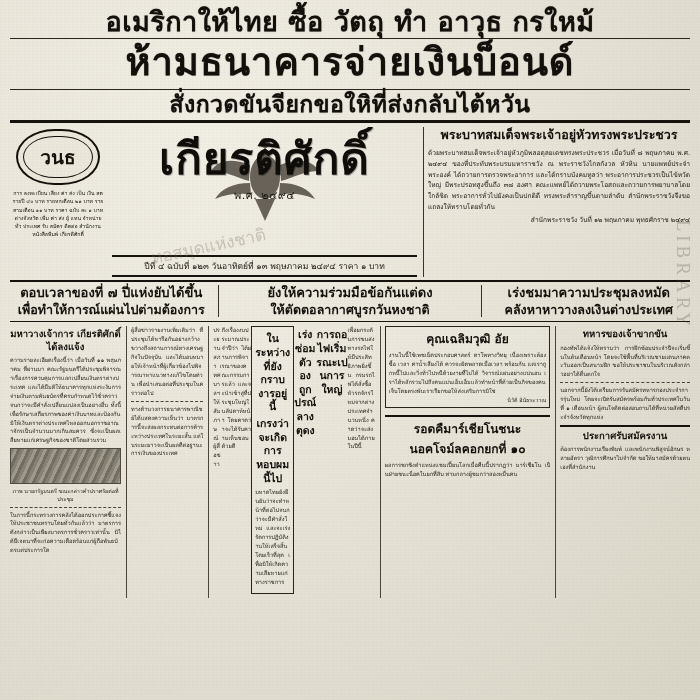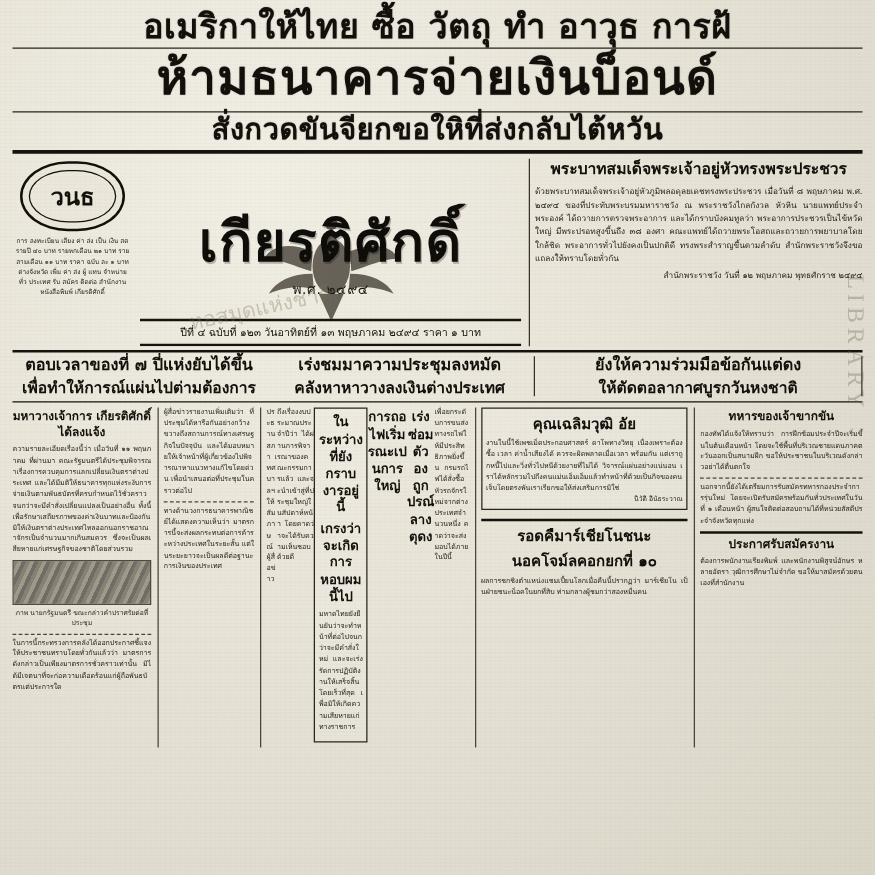--- a/index.html
+++ b/index.html
@@ -108,21 +108,20 @@
     padding: 0 2px;
   }
   #np-center {
     flex: 1;
     position: relative;
     display: flex;
     flex-direction: column;
     align-items: center;
     justify-content: flex-start;
     overflow: hidden;
-    margin-top: 36px;
   }
   #logo-thai {
     font-size: 44px;
     font-weight: bold;
     color: #100e0a;
     letter-spacing: 1px;
     line-height: 1.1;
     margin-top: 8px;
     text-shadow: 1px 1px 0 rgba(0,0,0,.25);
     position: relative;
@@ -283,21 +282,21 @@
     z-index: 5;
     pointer-events: none;
     font-family: "DejaVu Sans", sans-serif;
   }
 </style>
 </head>
 <body>
 
 <div id="page">
 
-  <div class="headline thai" id="hl1">อเมริกาให้ไทย ซื้อ วัตถุ ทำ อาวุธ การฝ้</div>
+  <div class="headline thai" id="hl1">อเมริกาให้ไทย ซื้อ วัตถุ ทำ อาวุธ กรใหม้</div>
   <div class="rule-thin"></div>
   <div class="headline thai" id="hl2">ห้ามธนาคารจ่ายเงินบ็อนด์</div>
   <div class="rule-thin"></div>
   <div class="headline thai" id="hl3">สั่งกวดขันจียกขอใหิที่ส่งกลับไต้หวัน</div>
   <div class="rule-thick"></div>
 
   <div id="nameplate">
 
     <div id="np-left">
       <div class="seal">
@@ -329,27 +328,27 @@
       <div class="royal-body thai">ด้วยพระบาทสมเด็จพระเจ้าอยู่หัวภูมิพลอดุลยเดชทรงพระประชวร เมื่อวันที่ ๘ พฤษภาคม พ.ศ. ๒๔๙๔ ของที่ประทับพระบรมมหาราชวัง ณ พระราชวังไกลกังวล หัวหิน นายแพทย์ประจำพระองค์ ได้ถวายการตรวจพระอาการ และได้กราบบังคมทูลว่า พระอาการประชวรเป็นไข้หวัดใหญ่ มีพระปรอทสูงขึ้นถึง ๓๘ องศา คณะแพทย์ได้ถวายพระโอสถและถวายการพยาบาลโดยใกล้ชิด พระอาการทั่วไปยังคงเป็นปกติดี ทรงพระสำราญขึ้นตามลำดับ สำนักพระราชวังจึงขอแถลงให้ทราบโดยทั่วกัน</div>
       <div class="royal-sign thai">สำนักพระราชวัง วันที่ ๑๒ พฤษภาคม พุทธศักราช ๒๔๙๔</div>
     </div>
   </div>
 
   <div id="band">
     <div class="b-col">
       <div class="b1 thai">ตอบเวลาของที่ ๗ ปี่แห่งยับได้ขึ้น</div>
       <div class="b2 thai">เพื่อทำให้การณ์แผ่นไปต่ามต้องการ</div>
     </div>
+    <div class="b-col mid">
+      <div class="b1 thai">ยังให้ความร่วมมือข้อกันแต่ดง</div>
+      <div class="b2 thai">ให้ตัดตอลากาศบูรกวันหงชาติ</div>
+    </div>
     <div class="b-col">
       <div class="b1 thai">เร่งชมมาความประชุมลงหมัด</div>
       <div class="b2 thai">คลังหาหาวางลงเงินต่างประเทศ</div>
-    </div>
-    <div class="b-col mid">
-      <div class="b1 thai">ยังให้ความร่วมมือข้อกันแต่ดง</div>
-      <div class="b2 thai">ให้ตัดตอลากาศบูรกวันหงชาติ</div>
     </div>
   </div>
 
   <div id="body">
 
     <div class="col" id="colA">
       <div class="chead thai">มหาวางเจ้าการ เกียรติศักดิ์ ได้ลงแจ้ง</div>
       <div class="ctext thai">ความรายละเอียดเรื่องนี้ว่า เมื่อวันที่ ๑๑ พฤษภาคม ที่ผ่านมา คณะรัฐมนตรีได้ประชุมพิจารณาเรื่องการควบคุมการแลกเปลี่ยนเงินตราต่างประเทศ และได้มีมติให้ธนาคารทุกแห่งระงับการจ่ายเงินตามพันธบัตรที่ครบกำหนดไว้ชั่วคราว จนกว่าจะมีคำสั่งเปลี่ยนแปลงเป็นอย่างอื่น ทั้งนี้เพื่อรักษาเสถียรภาพของค่าเงินบาทและป้องกันมิให้เงินตราต่างประเทศไหลออกนอกราชอาณาจักรเป็นจำนวนมากเกินสมควร ซึ่งจะเป็นผลเสียหายแก่เศรษฐกิจของชาติโดยส่วนรวม</div>
       <div class="photo"></div>
       <div class="smallcap thai">ภาพ นายกรัฐมนตรี ขณะกล่าวคำปราศรัยต่อที่ประชุม</div>
@@ -365,22 +364,22 @@
 
     <div class="col" id="colC">
       <div class="ctext thai">ประธานสภา เทศบาลฯ ให้สัมภาษณ์ผู้สื่อข่าว</div>
       <div class="ctext thai">ถึงเรื่องงบประมาณประจำปีว่า ได้ผ่านการพิจารณาของคณะกรรมการแล้ว และจะนำเข้าสู่ที่ประชุมใหญ่ในสัปดาห์หน้า โดยคาดว่าจะได้รับความเห็นชอบด้วยดี</div>
       <div class="boxed">
         <div class="chead mid thai">ในระหว่างที่ยังกราบงารอยู่นี้</div>
         <div class="chead mid thai">เกรงว่าจะเกิดการหอบผมนี้ไป</div>
         <div class="ctext thai">มหาดไทยยังยืนยันว่าจะทำหน้าที่ต่อไปจนกว่าจะมีคำสั่งใหม่ และจะเร่งรัดการปฏิบัติงานให้เสร็จสิ้นโดยเร็วที่สุด เพื่อมิให้เกิดความเสียหายแก่ทางราชการ</div>
       </div>
       <div class="sep"></div>
+      <div class="chead mid thai">เร่งซ่อมตัวองถูกปรณ์ลางตุดง</div>
       <div class="chead mid thai">การถอไฟเริ่ม รณะเปนการใหญ่</div>
-      <div class="chead mid thai">เร่งซ่อมตัวองถูกปรณ์ลางตุดง</div>
       <div class="ctext thai">เพื่อยกระดับการขนส่งทางรถไฟให้มีประสิทธิภาพยิ่งขึ้น กรมรถไฟได้สั่งซื้อหัวรถจักรใหม่จากต่างประเทศจำนวนหนึ่ง คาดว่าจะส่งมอบได้ภายในปีนี้</div>
     </div>
 
     <div class="col" id="colD">
       <div class="boxed">
         <div class="chead big thai">คุณเฉลิมวุฒิ อัย</div>
         <div class="ctext thai">งานในนี้ใช้เพชเม็ดประกอบศาสตร์ ดาโพทางวิทยุ เนื่องเพราะต้องซื้อ เวลา ค่าน้ำเสียงได้ ควรจะผิดพลาดเมื่อเวลา พร้อมกัน แต่เราถูกหนี้ไปและวิ่งทั่วไปหนีด้วยงายที่ไม่ได้ วิจารณ์แผ่นอย่างแน่นอน เราได้หลักรวมไปถึงคนแม่นเอ็มเอ็มแล้วทำหน้าที่ด้วยเป็นกิจของคนเจ็บโดยตรงพันเราเรียกขอให้ส่งเสริมการมิใช่</div>
         <div class="smallcap thai" style="text-align:right">นิวัติ อินัธระวาณ</div>
       </div>
       <div class="sep"></div>

